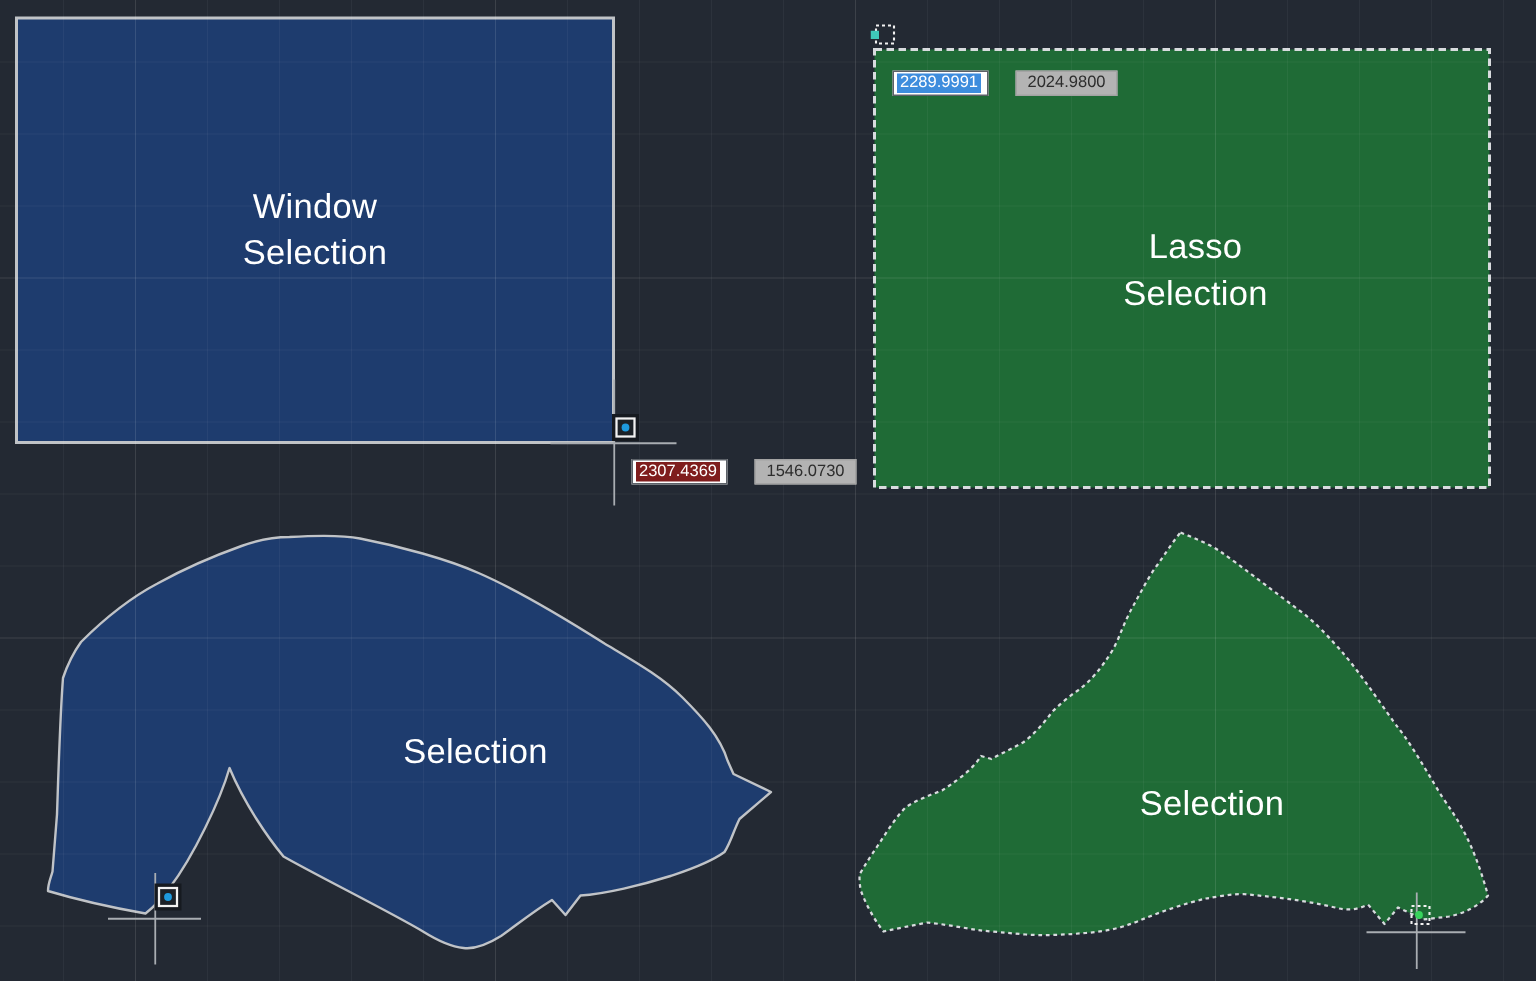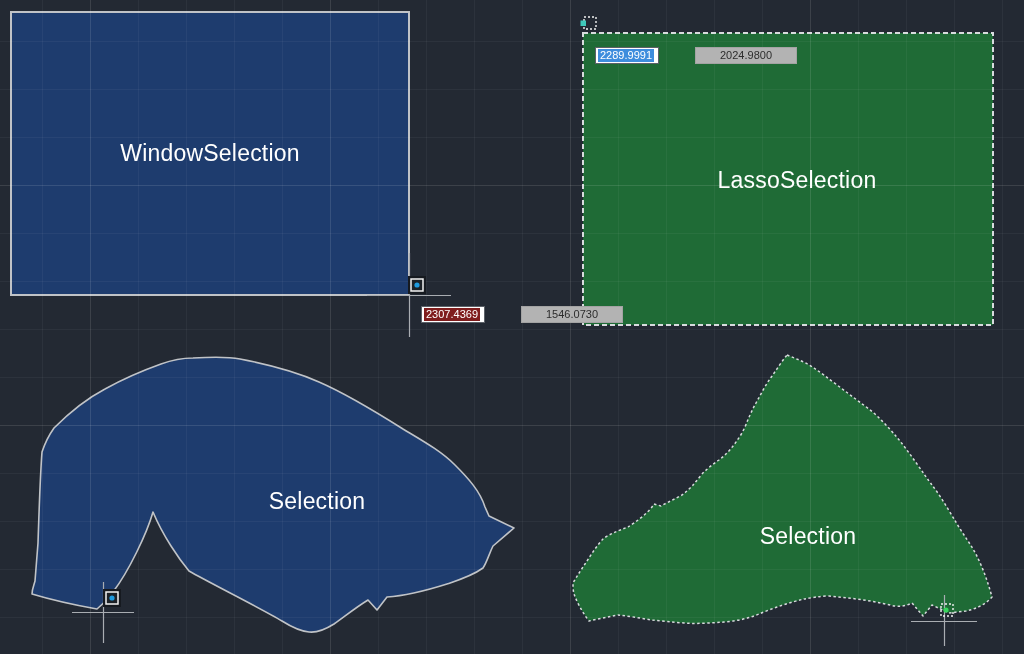--- a/index.html
+++ b/index.html
@@ -17,33 +17,33 @@
       linear-gradient(90deg, rgba(255,255,255,0.045) 1px, transparent 1px),
       linear-gradient(rgba(255,255,255,0.07) 1px, transparent 1px),
       linear-gradient(90deg, rgba(255,255,255,0.07) 1px, transparent 1px);
     background-size:48px 48px,48px 48px,240px 240px,240px 240px;
     background-position:0 41px,42px 0,0 185px,90px 0;
   }
   .cursor-layer{z-index:3;pointer-events:none;}
   .shape-label{
     position:absolute;z-index:4;transform:translate(-50%,-50%);
     color:#ffffff;font-size:23px;line-height:31px;letter-spacing:0.2px;
-    text-align:center;display:flex;flex-direction:row;white-space:nowrap;
+    text-align:center;display:flex;flex-direction:column;white-space:nowrap;
   }
   .coord-tooltip{
-    position:absolute;z-index:5;display:flex;gap:8px;
+    position:absolute;z-index:5;display:flex;gap:18px;
     font-size:11px;line-height:13px;
   }
   .coord-box{height:17px;display:flex;align-items:center;box-sizing:border-box;}
   .coord-box.active{
     background:#ffffff;border:1px solid #5c6168;padding:1px 4px 1px 2px;
   }
   .coord-box.active .hl{color:#ffffff;padding:0 2px;}
   .coord-box.gray{
-    background:#b3b3b3;border:1px solid #a3a3a3;color:#2d2d2d;padding:1px 24px;margin-left:28px;
+    background:#b3b3b3;border:1px solid #a3a3a3;color:#2d2d2d;padding:1px 7px;
   }
 </style>
 </head>
 <body>
 
 <div class="stage" style="background: rgb(35, 41, 51);">
 
   <svg class="shapes-layer" width="1024" height="654" viewBox="0 0 1024 654">
     <rect x="11" y="12" width="398" height="283" stroke-width="2" fill="#1e3c6e" stroke="#c0c3c7"></rect>
     <rect x="583" y="33" width="410" height="292" stroke-width="2" stroke-dasharray="5 3" fill="#1f6b36" stroke="#d8dbde"></rect>

